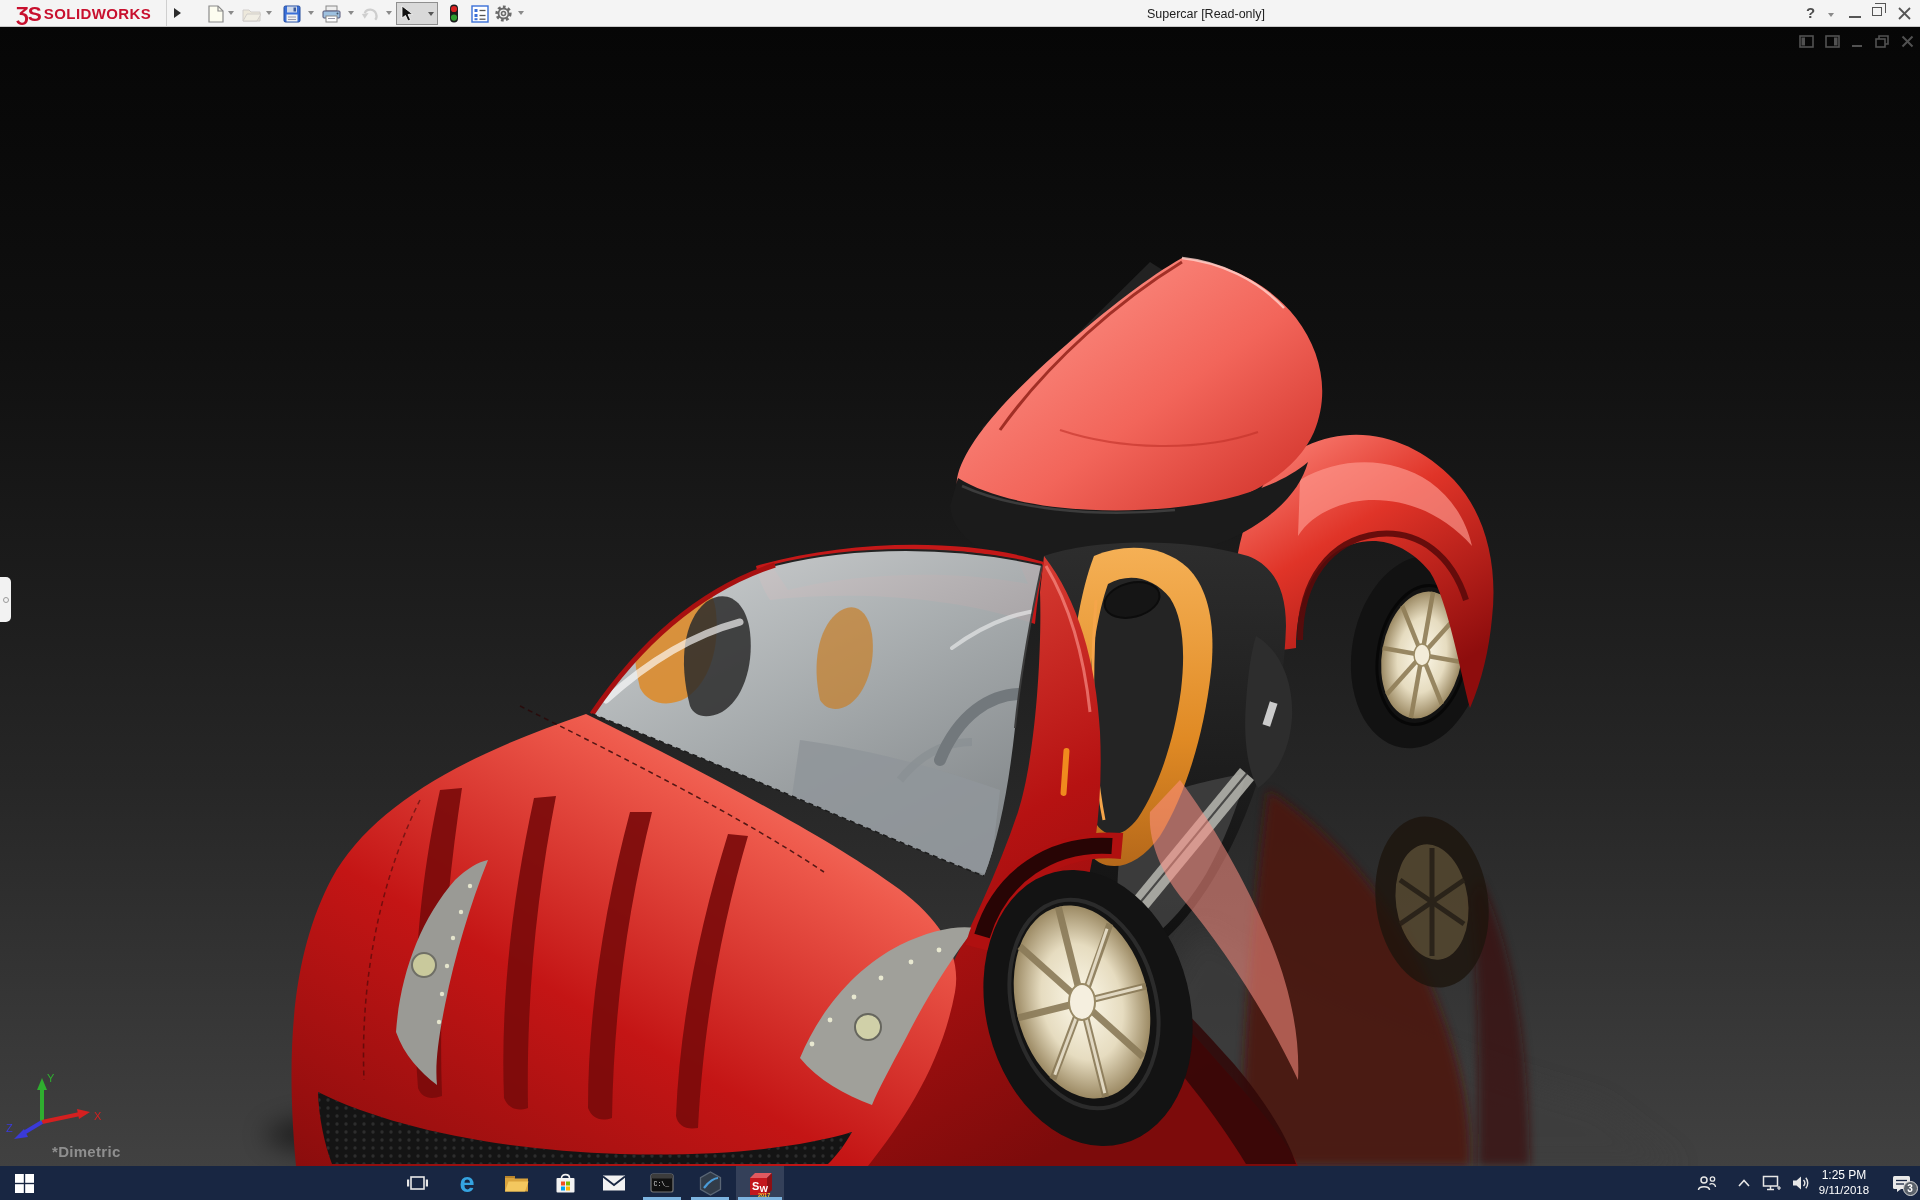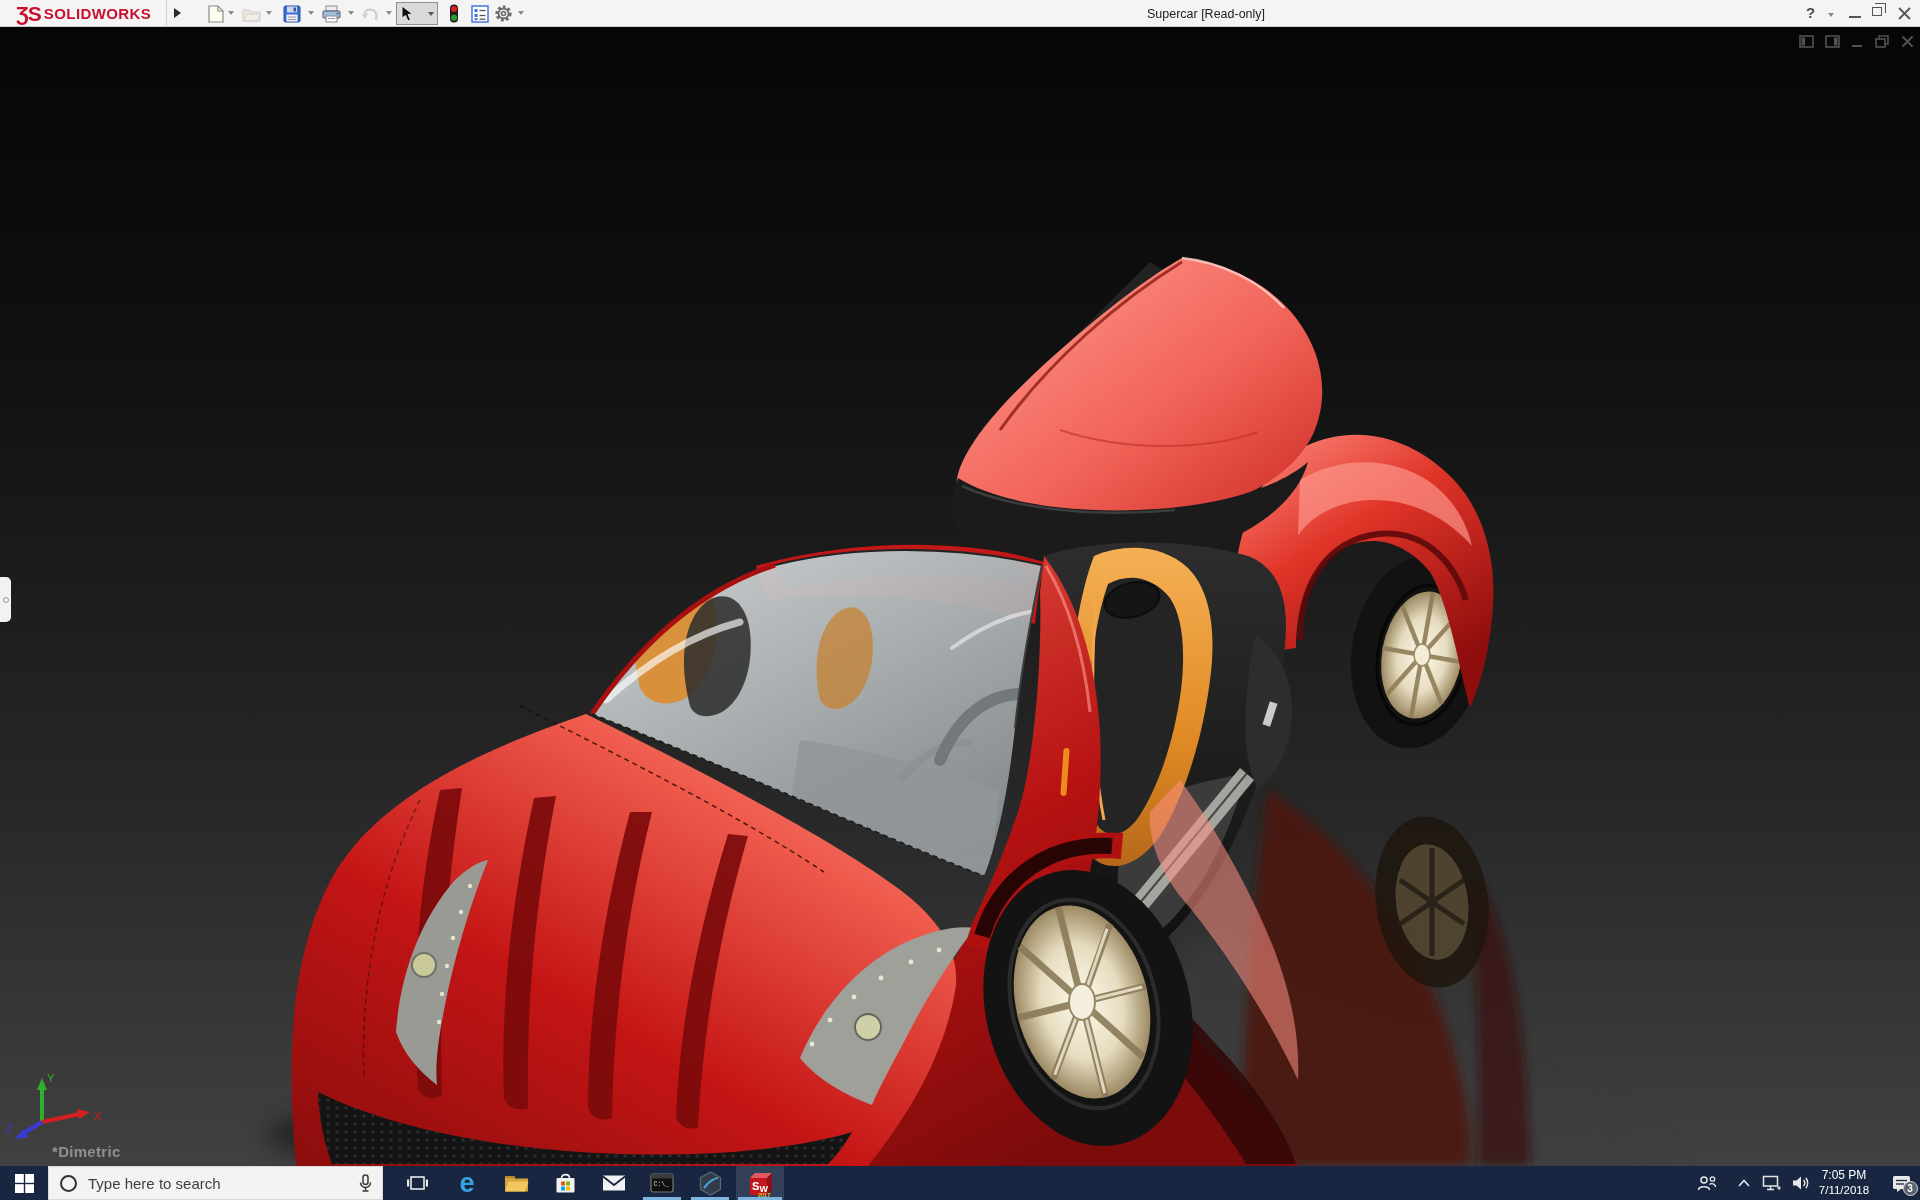--- a/index.html
+++ b/index.html
@@ -447,32 +447,20 @@
   <footer class="taskbar">
     <div class="start-btn">
       <svg width="19" height="19" viewBox="0 0 19 19">
         <rect x="0" y="0" width="8.8" height="8.8" fill="#fff"></rect>
           <rect x="10.2" y="0" width="8.8" height="8.8" fill="#fff"></rect>
         <rect x="0" y="10.2" width="8.8" height="8.8" fill="#fff"></rect>
           <rect x="10.2" y="10.2" width="8.8" height="8.8" fill="#fff"></rect>
       </svg>
     </div>
 
-    <div class="search-box">
-      <div class="cortana-ring"></div>
-      <input class="search-input" type="text" placeholder="Type here to search" style="">
-      <span class="mic">
-        <svg width="13" height="19" viewBox="0 0 13 19">
-            <rect x="4" y="1" width="5" height="9.5" rx="2.5" fill="none" stroke="#3a3a3a" stroke-width="1.5"></rect>
-            <path d="M1.5 8.5 a5 5 0 0 0 10 0" fill="none" stroke="#3a3a3a" stroke-width="1.5"></path>
-            <line x1="6.5" y1="13.5" x2="6.5" y2="16.5" stroke="#3a3a3a" stroke-width="1.5"></line>
-            <line x1="3.5" y1="17" x2="9.5" y2="17" stroke="#3a3a3a" stroke-width="1.5"></line>
-          </svg>
-      </span>
-    </div>
 
     <div class="tb-btn" style="left:394px">
       <svg width="21" height="18" viewBox="0 0 21 18">
         <rect x="4" y="3" width="13" height="12" fill="none" stroke="#e8e8e8" stroke-width="1.6"></rect>
         <rect x="0" y="5.5" width="2.2" height="7" fill="#e8e8e8"></rect>
           <rect x="18.8" y="5.5" width="2.2" height="7" fill="#e8e8e8"></rect>
       </svg>
     </div>
 
     <div class="tb-btn" style="left:444px">
@@ -556,22 +544,22 @@
       </svg>
     </div>
     <div class="tray-item" style="left:1787px;width:28px">
       <svg width="19" height="16" viewBox="0 0 19 16">
         <polygon points="1,5.5 4.5,5.5 9,1.5 9,14.5 4.5,10.5 1,10.5" fill="#e6e6e6"></polygon>
         <path d="M11.5 5 a4.5 4.5 0 0 1 0 6" fill="none" stroke="#e6e6e6" stroke-width="1.4"></path>
         <path d="M13.8 2.8 a8 8 0 0 1 0 10.4" fill="none" stroke="#e6e6e6" stroke-width="1.4"></path>
       </svg>
     </div>
     <div class="clock">
-      <span>7:05 PM</span>
-      <span class="date">7/11/2018</span>
+      <span>1:25 PM</span>
+      <span class="date">9/11/2018</span>
     </div>
     <div class="tray-item" style="left:1884px;width:34px">
       <span style="position:relative;display:flex;">
         <svg width="19" height="17" viewBox="0 0 19 17">
           <rect x="1" y="1" width="17" height="13" rx="1.5" fill="#e9e9e9"></rect>
           <path d="M5 14 v3 l4 -3 z" fill="#e9e9e9"></path>
           <line x1="4" y1="5.5" x2="15" y2="5.5" stroke="#182642" stroke-width="1.3"></line>
           <line x1="4" y1="9" x2="12" y2="9" stroke="#182642" stroke-width="1.3"></line>
         </svg>
         <span class="badge">3</span>

